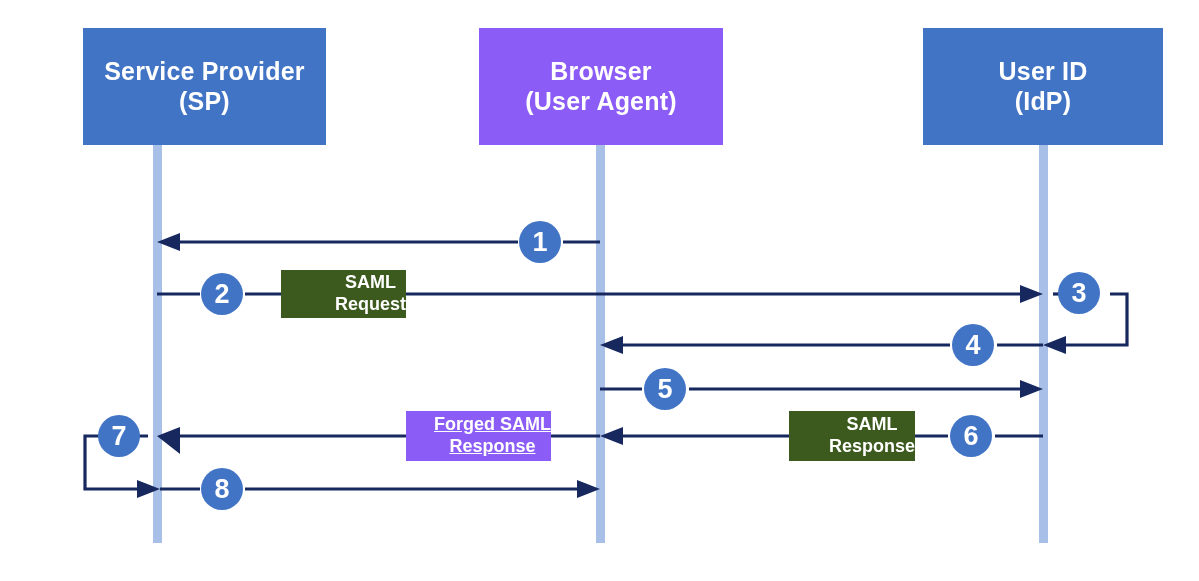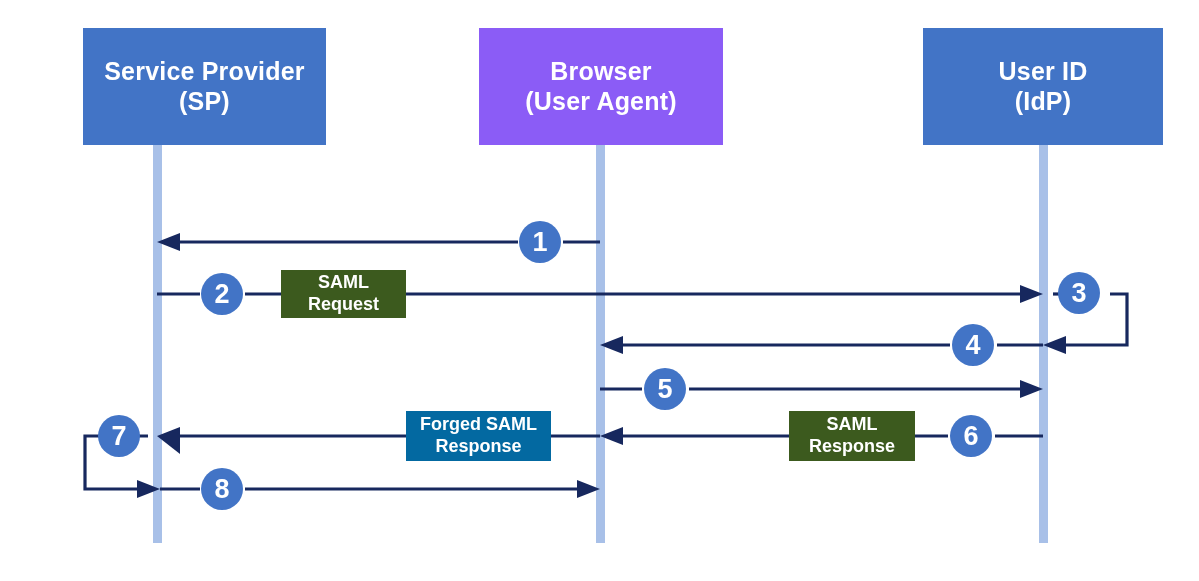--- a/index.html
+++ b/index.html
@@ -36,21 +36,21 @@
   }
   .lifeline {
     position: absolute;
     width: 9px;
     background: #a8c0e8;
   }
   .msg-box {
     position: absolute;
     display: flex;
     align-items: center;
-    justify-content: center;
+    justify-content: flex-end;
     text-align: center;
     color: #ffffff;
     font-weight: bold;
     font-size: 18px;
     line-height: 1.22;
     box-sizing: border-box;
     z-index: 6;
   }
   .msg-box .msg-label {
     display: block;
@@ -169,21 +169,21 @@
   <div class="msg-box" style="left:281px; top:270px; width:125px; height:48px; background:#3c5a1e;">
     <span class="msg-label">SAML
 Request</span>
   </div>
 
   <div class="msg-box" style="left:789px; top:411px; width:126px; height:50px; background:#3c5a1e;">
     <span class="msg-label">SAML
 Response</span>
   </div>
 
-  <div class="msg-box" style="left:406px; top:411px; width:145px; height:50px; background:#0369a1;">
+  <div class="msg-box" style="left:406px; top:411px; width:145px; height:50px; background:#8b5cf6;text-decoration:underline;">
     <span class="msg-label">Forged SAML
 Response</span>
   </div>
 
   <div class="step-circle" style="left:519px; top:221px; width:42px; height:42px;">
     <span>1</span>
   </div>
 
   <div class="step-circle" style="left:201px; top:273px; width:42px; height:42px;">
     <span>2</span>

